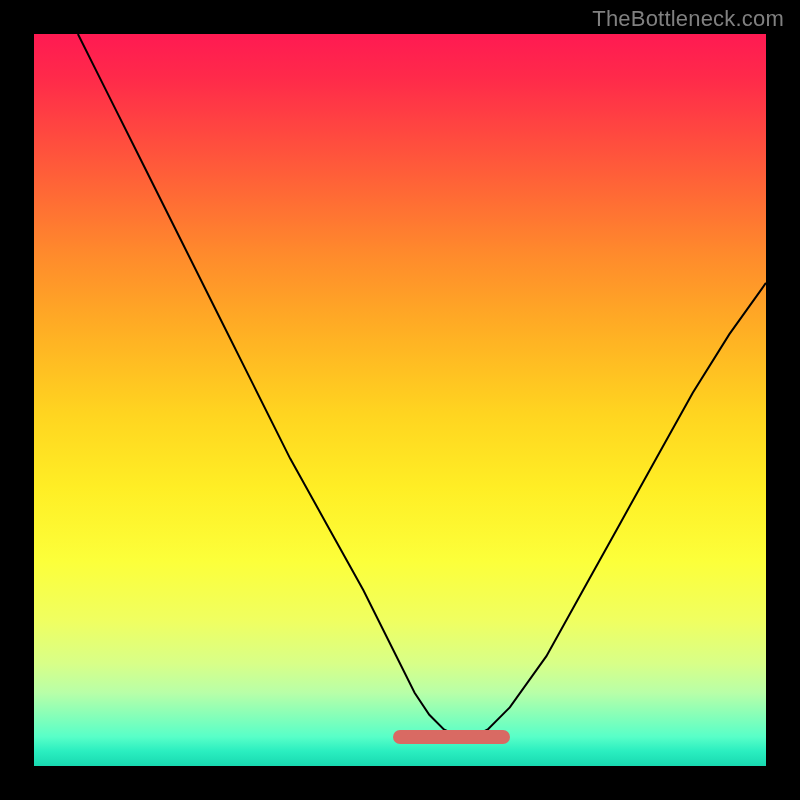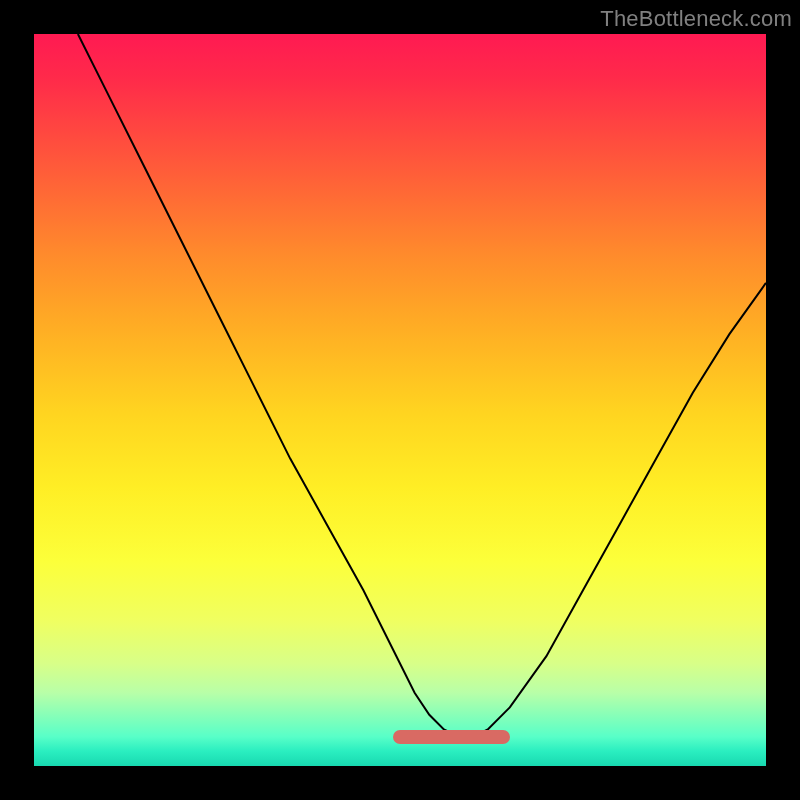--- a/index.html
+++ b/index.html
@@ -7,21 +7,21 @@
     width: 800px;
     height: 800px;
     background: #000;
     position: relative;
     font-family: Arial, sans-serif;
     overflow: hidden;
   }
   .watermark {
     position: absolute;
     top: 6px;
-    right: 8px;
+    right: 16px;
     color: #808080;
     font-size: 22px;
     font-weight: 500;
     z-index: 10;
     letter-spacing: 0.2px;
   }
   .plot-area {
     position: absolute;
     left: 34px;
     top: 34px;

